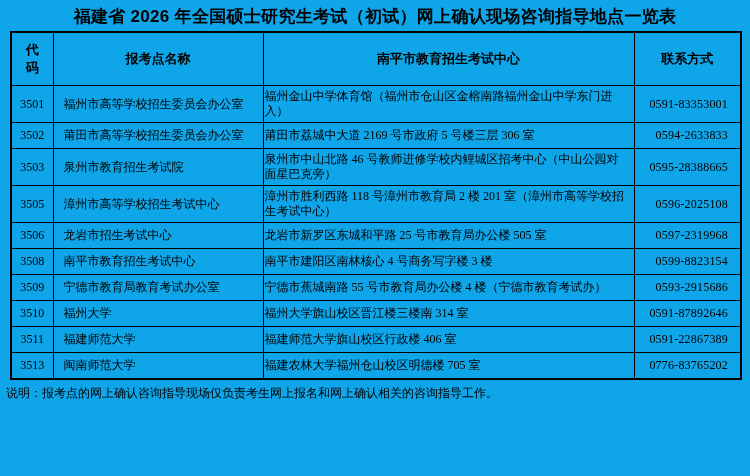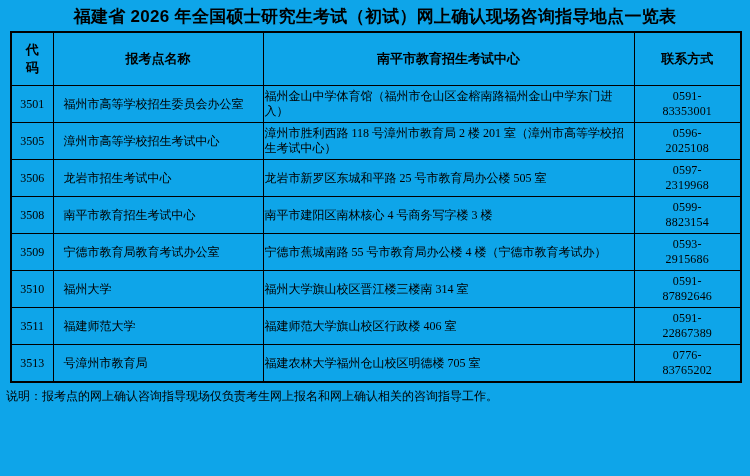--- a/index.html
+++ b/index.html
@@ -68,22 +68,22 @@
     text-align: left;
     padding-left: 10px;
     padding-right: 4px;
   }
   .loc-table td.cell-addr {
     text-align: left;
     padding-left: 1px;
     padding-right: 6px;
   }
   .loc-table td.cell-phone {
-    text-align: center;
-    padding: 3px 18px;
+    text-align: right;
+    padding: 3px 12px;
     letter-spacing: 0.2px;
   }
   .note {
     font-family: "Liberation Serif", serif;
     font-size: 12px;
     line-height: 15px;
     margin: 6px 8px 0 6px;
     color: #000000;
   }
 </style>
@@ -110,20 +110,32 @@
       </tr>
     </thead>
     <tbody>
       <tr>
         <td class="cell-code">3501</td>
         <td class="cell-name">福州市高等学校招生委员会办公室</td>
         <td class="cell-addr">福州金山中学体育馆（福州市仓山区金榕南路福州金山中学东门进入）</td>
         <td class="cell-phone">0591-83353001</td>
       </tr>
       <tr>
+        <td class="cell-code">3502</td>
+        <td class="cell-name">莆田市高等学校招生委员会办公室</td>
+        <td class="cell-addr">莆田市荔城中大道 2169 号市政府 5 号楼三层 306 室</td>
+        <td class="cell-phone">0594-2633833</td>
+      </tr>
+      <tr>
+        <td class="cell-code">3503</td>
+        <td class="cell-name">泉州市教育招生考试院</td>
+        <td class="cell-addr">泉州市中山北路 46 号教师进修学校内鲤城区招考中心（中山公园对面星巴克旁）</td>
+        <td class="cell-phone">0595-28388665</td>
+      </tr>
+      <tr>
         <td class="cell-code">3505</td>
         <td class="cell-name">漳州市高等学校招生考试中心</td>
         <td class="cell-addr">漳州市胜利西路 118 号漳州市教育局 2 楼 201 室（漳州市高等学校招生考试中心）</td>
         <td class="cell-phone">0596-2025108</td>
       </tr>
       <tr>
         <td class="cell-code">3506</td>
         <td class="cell-name">龙岩市招生考试中心</td>
         <td class="cell-addr">龙岩市新罗区东城和平路 25 号市教育局办公楼 505 室</td>
         <td class="cell-phone">0597-2319968</td>
@@ -147,21 +159,21 @@
         <td class="cell-phone">0591-87892646</td>
       </tr>
       <tr>
         <td class="cell-code">3511</td>
         <td class="cell-name">福建师范大学</td>
         <td class="cell-addr">福建师范大学旗山校区行政楼 406 室</td>
         <td class="cell-phone">0591-22867389</td>
       </tr>
       <tr>
         <td class="cell-code">3513</td>
-        <td class="cell-name">号漳州市教育局</td>
+        <td class="cell-name">闽南师范大学</td>
         <td class="cell-addr">福建农林大学福州仓山校区明德楼 705 室</td>
         <td class="cell-phone">0776-83765202</td>
       </tr>
     </tbody>
   </table>
 
   <div class="note">说明：报考点的网上确认咨询指导现场仅负责考生网上报名和网上确认相关的咨询指导工作。</div>
 
 </div>
 

